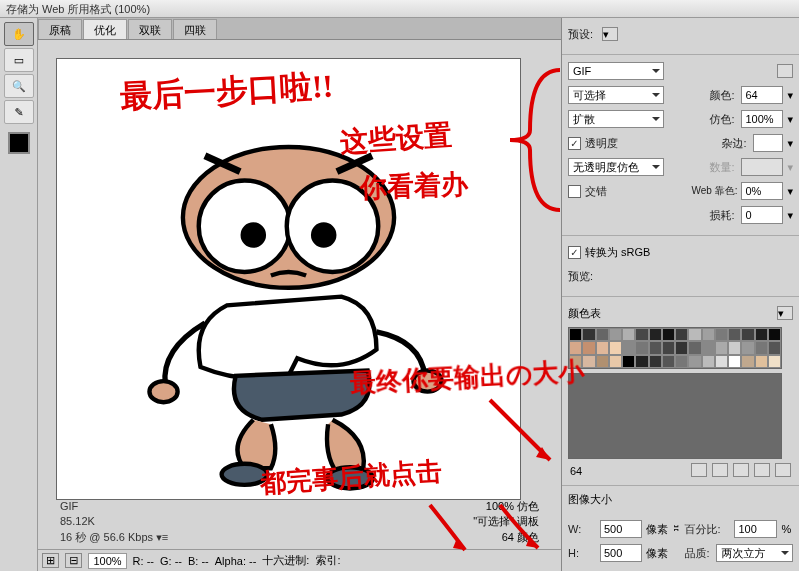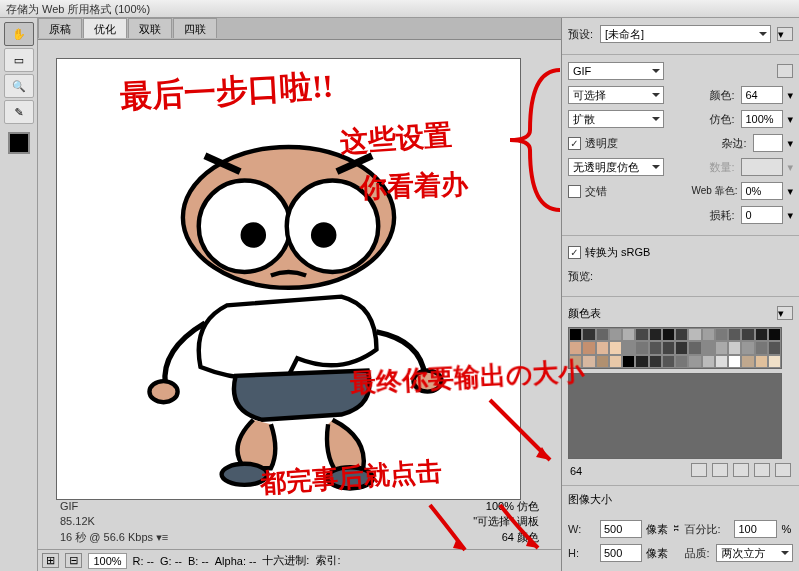--- a/index.html
+++ b/index.html
@@ -4,21 +4,21 @@
 <style>
 *{box-sizing:border-box;margin:0;padding:0;font-family:"Microsoft YaHei",SimSun,Arial,sans-serif;font-size:11px}
 body{background:#d4d4d4;width:799px;height:571px;overflow:hidden;position:relative}
 .titlebar{background:linear-gradient(#f0f0f0,#d8d8d8);height:18px;padding:2px 6px;border-bottom:1px solid #999;font-size:11px;color:#333}
 .main{display:flex;height:calc(100% - 18px)}
 .toolbox{width:38px;background:#d4d4d4;border-right:1px solid #999;padding:4px;display:flex;flex-direction:column;gap:2px}
 .tool{width:30px;height:24px;background:#e8e8e8;border:1px solid #aaa;border-radius:2px;display:flex;align-items:center;justify-content:center;cursor:pointer}
 .tool.sel{background:#c4c4c4;border-color:#666}
 .swatch{width:22px;height:22px;margin:6px auto 0}
 .center{flex:1;background:#d4d4d4;display:flex;flex-direction:column;min-width:0}
-.tabs{display:flex;height:22px;background:#b8b8b8;border-bottom:1px solid #888;align-items:flex-start}
+.tabs{display:flex;height:22px;background:#b8b8b8;border-bottom:1px solid #888;align-items:center}
 .tab{padding:3px 10px;background:#c8c8c8;border:1px solid #999;border-bottom:none;margin-right:1px;cursor:pointer;font-size:11px;height:20px}
 .tab.active{background:#e8e8e8}
 .canvas-wrap{flex:1;background:#d4d4d4;padding:18px;display:flex;align-items:flex-start;justify-content:flex-start;overflow:hidden;position:relative}
 .canvas{width:465px;height:442px;background:#fff;border:1px solid #666;position:relative}
 .meta{position:absolute;bottom:4px;left:22px;font-size:10px;color:#333;line-height:1.4}
 .bottombar{height:22px;background:#d4d4d4;border-top:1px solid #999;display:flex;align-items:center;padding:0 4px;gap:6px;font-size:10px}
 .bb-box{background:#fff;border:1px solid #999;padding:1px 4px;height:16px;display:flex;align-items:center}
 .right{width:238px;background:#d4d4d4;border-left:1px solid #888;display:flex;flex-direction:column;overflow-y:auto;overflow-x:hidden}
 .panel-section{border-bottom:1px solid #aaa;padding:6px}
 .row{display:flex;align-items:center;gap:4px;margin-bottom:4px;height:20px}
@@ -116,23 +116,20 @@
       <span>Alpha: --</span>
       <span>十六进制:</span>
       <span>索引:</span>
     </div>
   </div>
 
   <div class="right">
     <div class="panel-section">
       <div class="row">
         <span class="lbl">预设:</span>
-        <div class="sel-box">
-            <span>[未命名]</span>
-          </div>
         <span class="ico-btn">▾</span>
       </div>
     </div>
     <div class="panel-section">
       <div class="row">
         <div class="sel-box" style="flex:0 0 96px">
             <span>GIF</span>
           </div>
         <span style="flex:1"></span>
         <span class="ico-btn"></span>

